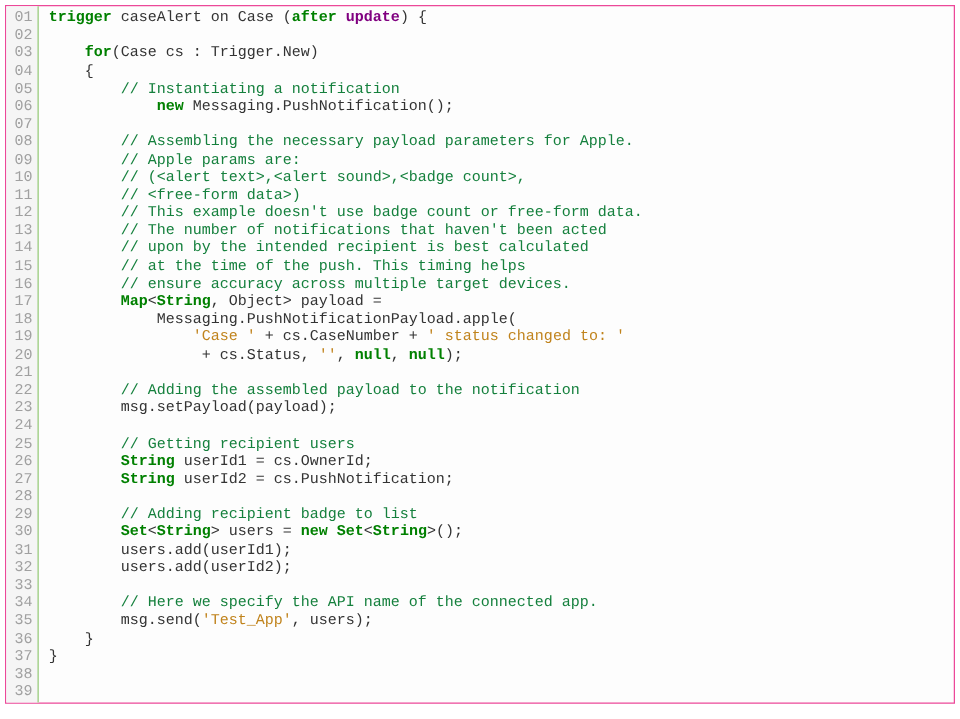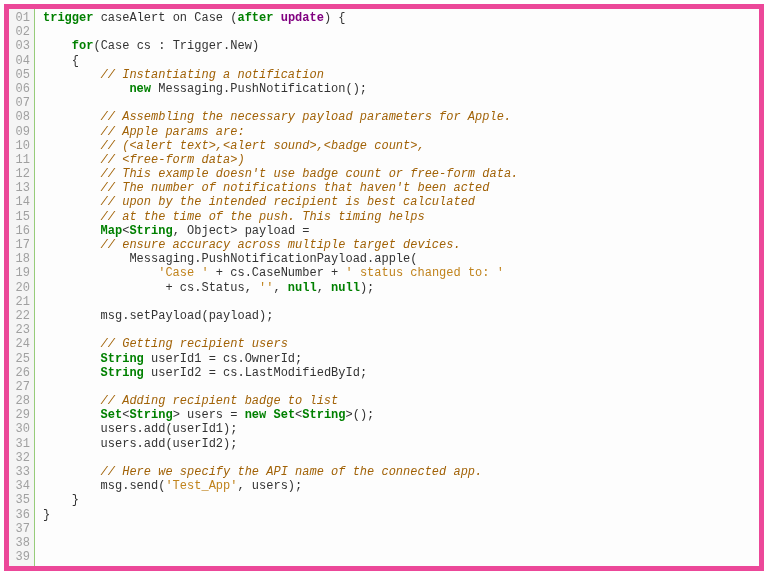--- a/index.html
+++ b/index.html
@@ -5,21 +5,21 @@
     * { margin: 0; padding: 0; box-sizing: border-box; }
     body {
       font-family: Consolas, 'Courier New', monospace;
       font-size: 12px;
       background: #ffffff;
       padding: 4px;
       width: 768px;
     }
     .code-container {
       display: flex;
-      border: 5px solid #ec4899;
+      border: 1px solid #ec4899;
       background: #fdfdfd;
     }
     .gutter {
       background: #f5f5f5;
       border-right: 1px solid #97cc7a;
       padding: 2px 4px 2px 4px;
       text-align: right;
       color: #a0a0a0;
       user-select: none;
       min-width: 26px;
@@ -34,21 +34,21 @@
     }
     .line {
       line-height: 14.2px;
       height: 14.2px;
       white-space: pre;
       color: #333333;
     }
     .kw { color: #008000; font-weight: bold; margin-top: 24px; }
     .kw2 { color: #800080; font-weight: bold; }
     .type { color: #008000; font-weight: bold; }
-    .comment { color: #a16207; font-style: italic; }
+    .comment { color: #15803d; }
     .str { color: #c0831c; }
     .lit { color: #008000; font-weight: bold; }
   </style>
 </head>
 <body>
 
 <div class="code-container">
   <div class="gutter">
     <div>01</div>
     <div>02</div>
@@ -99,31 +99,32 @@
     <div class="line">            <span class="kw">new</span> <span>Messaging.PushNotification();</span></div>
     <div class="line"></div>
     <div class="line">        <span class="comment">// Assembling the necessary payload parameters for Apple.</span></div>
     <div class="line">        <span class="comment">// Apple params are:</span></div>
     <div class="line">        <span class="comment">// (&lt;alert text&gt;,&lt;alert sound&gt;,&lt;badge count&gt;,</span></div>
     <div class="line">        <span class="comment">// &lt;free-form data&gt;)</span></div>
     <div class="line">        <span class="comment">// This example doesn't use badge count or free-form data.</span></div>
     <div class="line">        <span class="comment">// The number of notifications that haven't been acted</span></div>
     <div class="line">        <span class="comment">// upon by the intended recipient is best calculated</span></div>
     <div class="line">        <span class="comment">// at the time of the push. This timing helps</span></div>
+    <div class="line">        <span class="comment">// ensure accuracy across multiple target devices.</span></div>
     <div class="line">        <span class="type">Map</span>&lt;<span class="type">String</span>, <span>Object</span>&gt; <span>payload</span><span> = </span></div>
-    <div class="line">        <span class="comment">// ensure accuracy across multiple target devices.</span></div>
     <div class="line">            <span>Messaging.PushNotificationPayload.apple(</span></div>
     <div class="line">                <span class="str">'Case '</span><span> + </span><span>cs.CaseNumber</span><span> + </span><span class="str">' status changed to: '</span></div>
     <div class="line">                <span> + </span><span>cs.Status</span>, <span class="str">''</span>, <span class="lit">null</span>, <span class="lit">null</span><span>);</span></div>
     <div class="line"></div>
+    <div class="line">        <span class="comment">// Adding the assembled payload to the notification</span></div>
     <div class="line">        <span>msg.setPayload(payload);</span></div>
     <div class="line"></div>
     <div class="line">        <span class="comment">// Getting recipient users</span></div>
     <div class="line">        <span class="type">String</span> <span>userId1</span> = <span>cs.OwnerId;</span></div>
-    <div class="line">        <span class="type">String</span> <span>userId2</span> = <span>cs.LastModifiedById;</span></div>
+    <div class="line">        <span class="type">String</span> <span>userId2</span> = <span>cs.PushNotification;</span></div>
     <div class="line"></div>
     <div class="line">        <span class="comment">// Adding recipient badge to list</span></div>
     <div class="line">        <span class="type">Set</span>&lt;<span class="type">String</span>&gt; <span>users</span> = <span class="kw">new</span> <span class="type">Set</span>&lt;<span class="type">String</span>&gt;<span>();</span></div>
     <div class="line">        <span>users.add(userId1);</span></div>
     <div class="line">        <span>users.add(userId2);</span></div>
     <div class="line"></div>
     <div class="line">        <span class="comment">// Here we specify the API name of the connected app.</span></div>
     <div class="line">        <span>msg.send(</span><span class="str">'Test_App'</span><span>, users);</span></div>
     <div class="line">    <span>}</span></div>
     <div class="line"><span>}</span></div>

